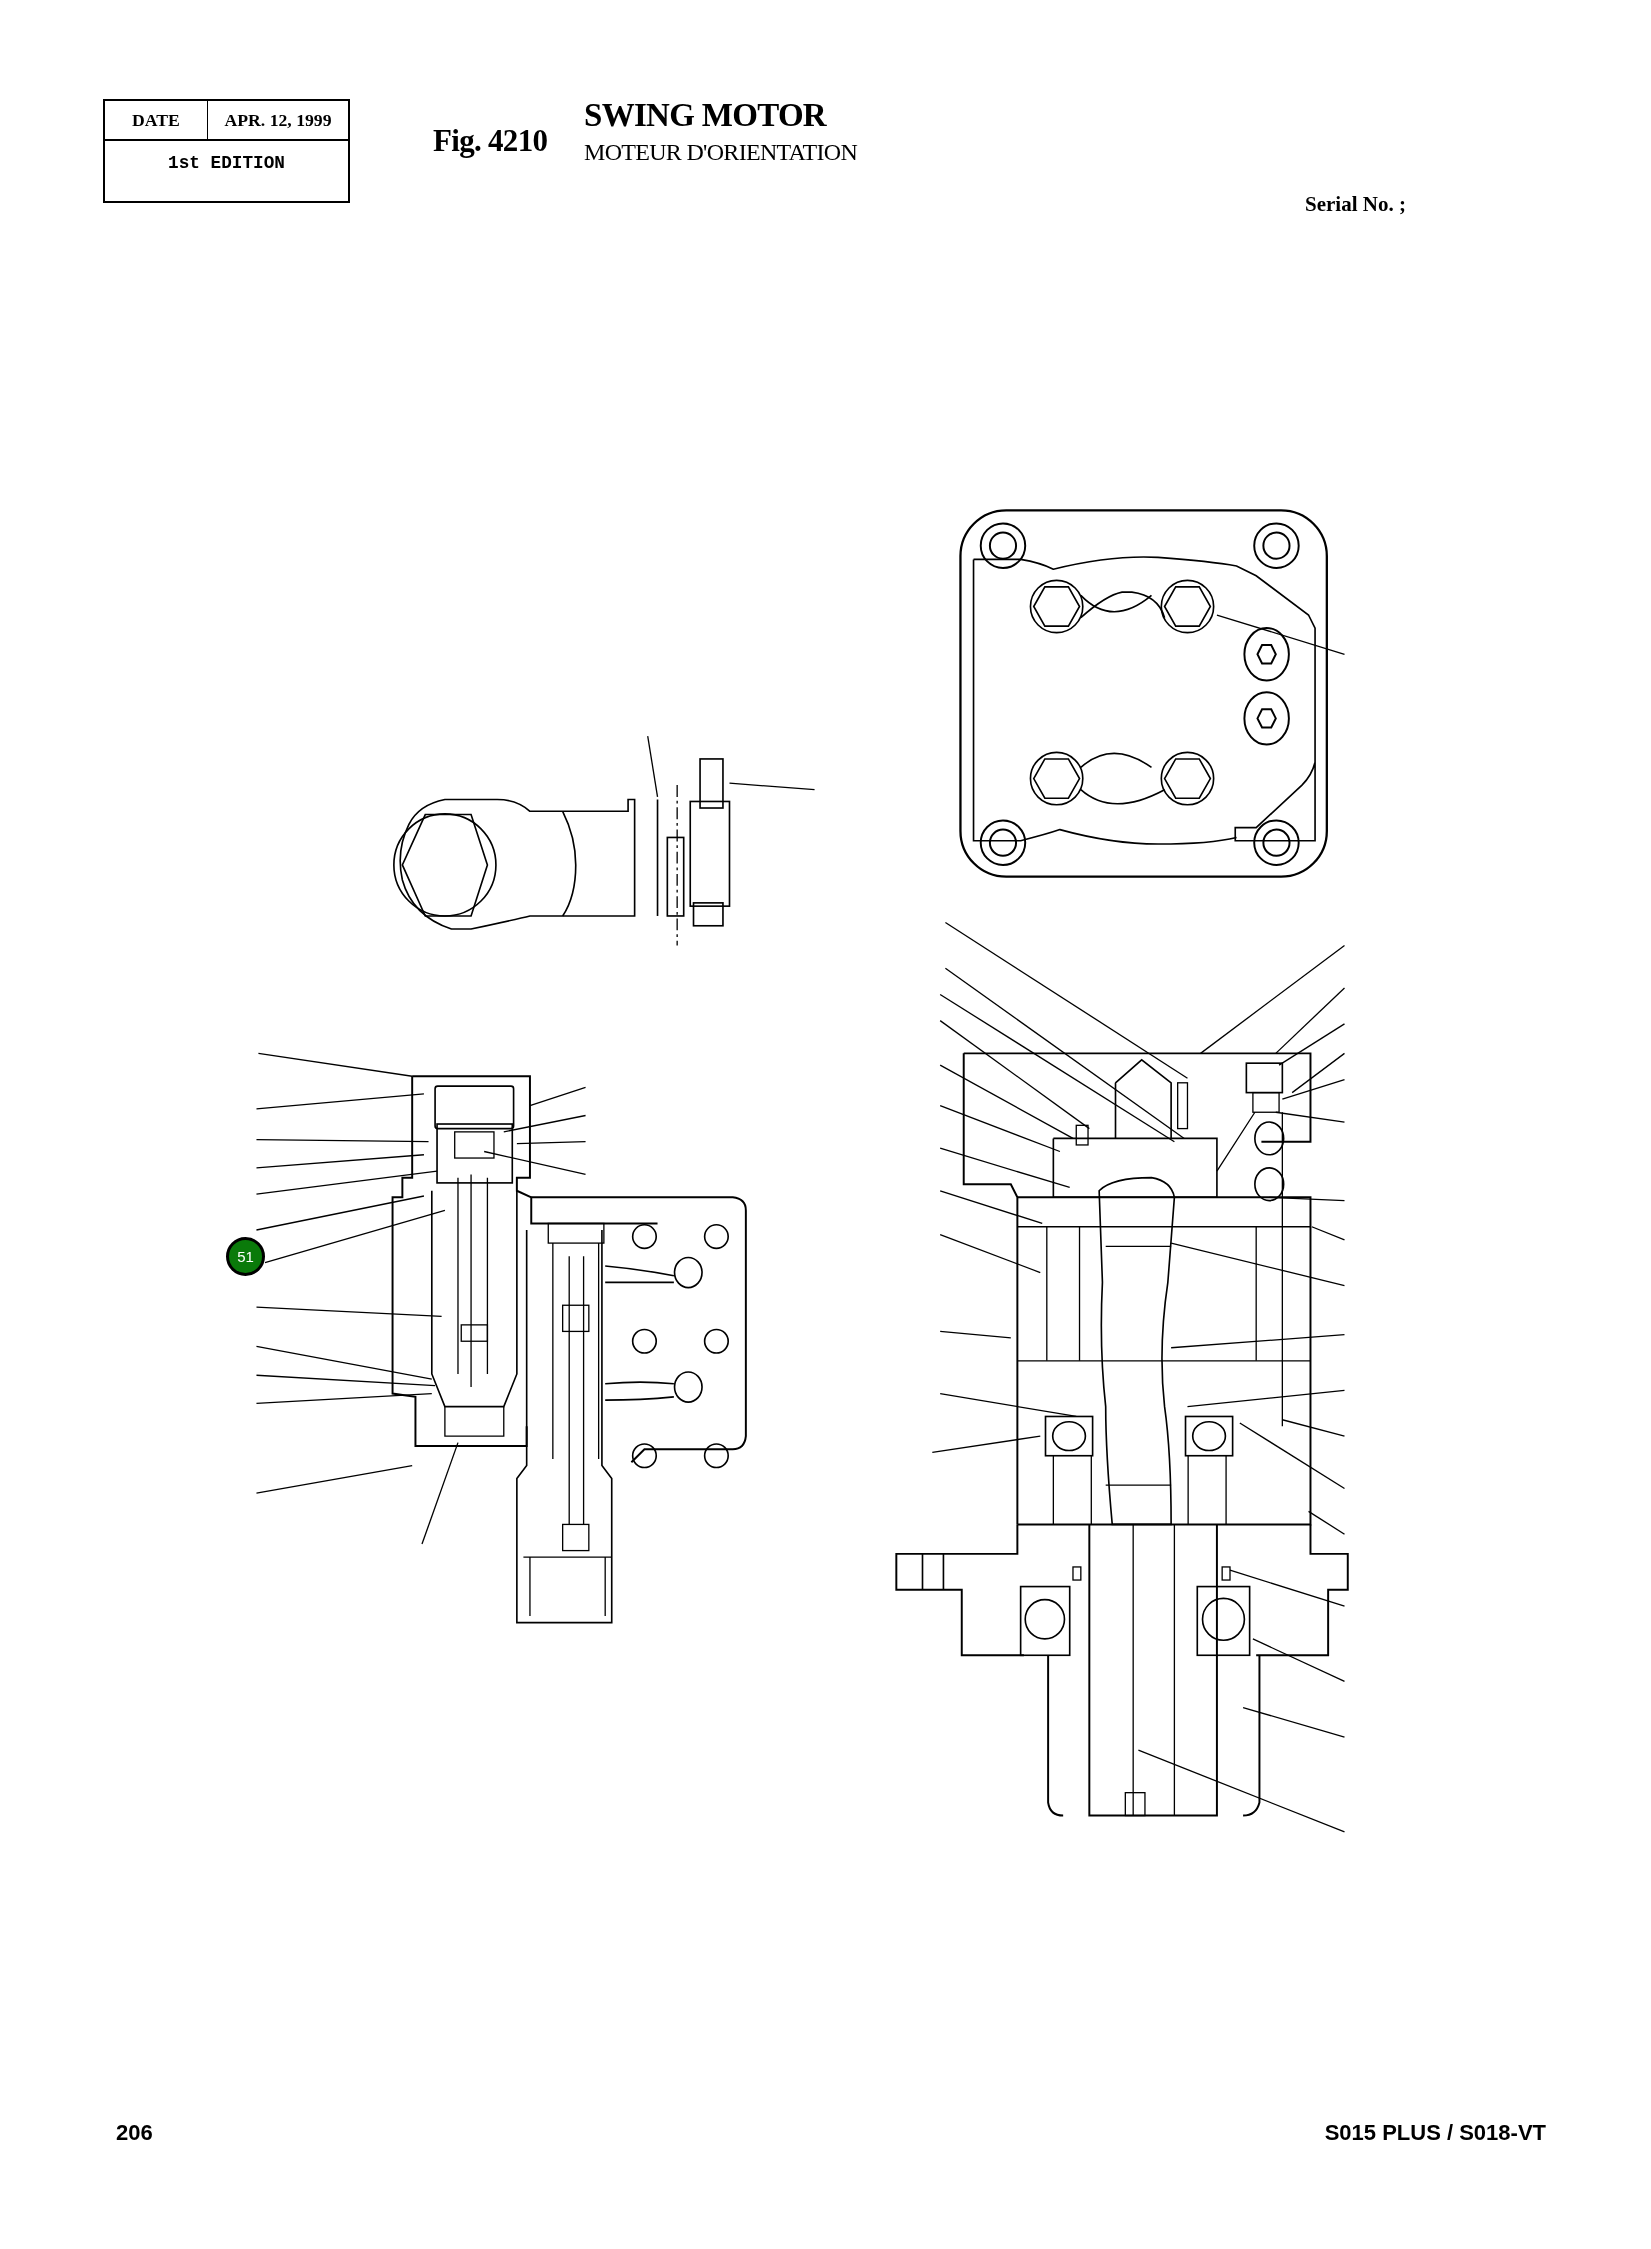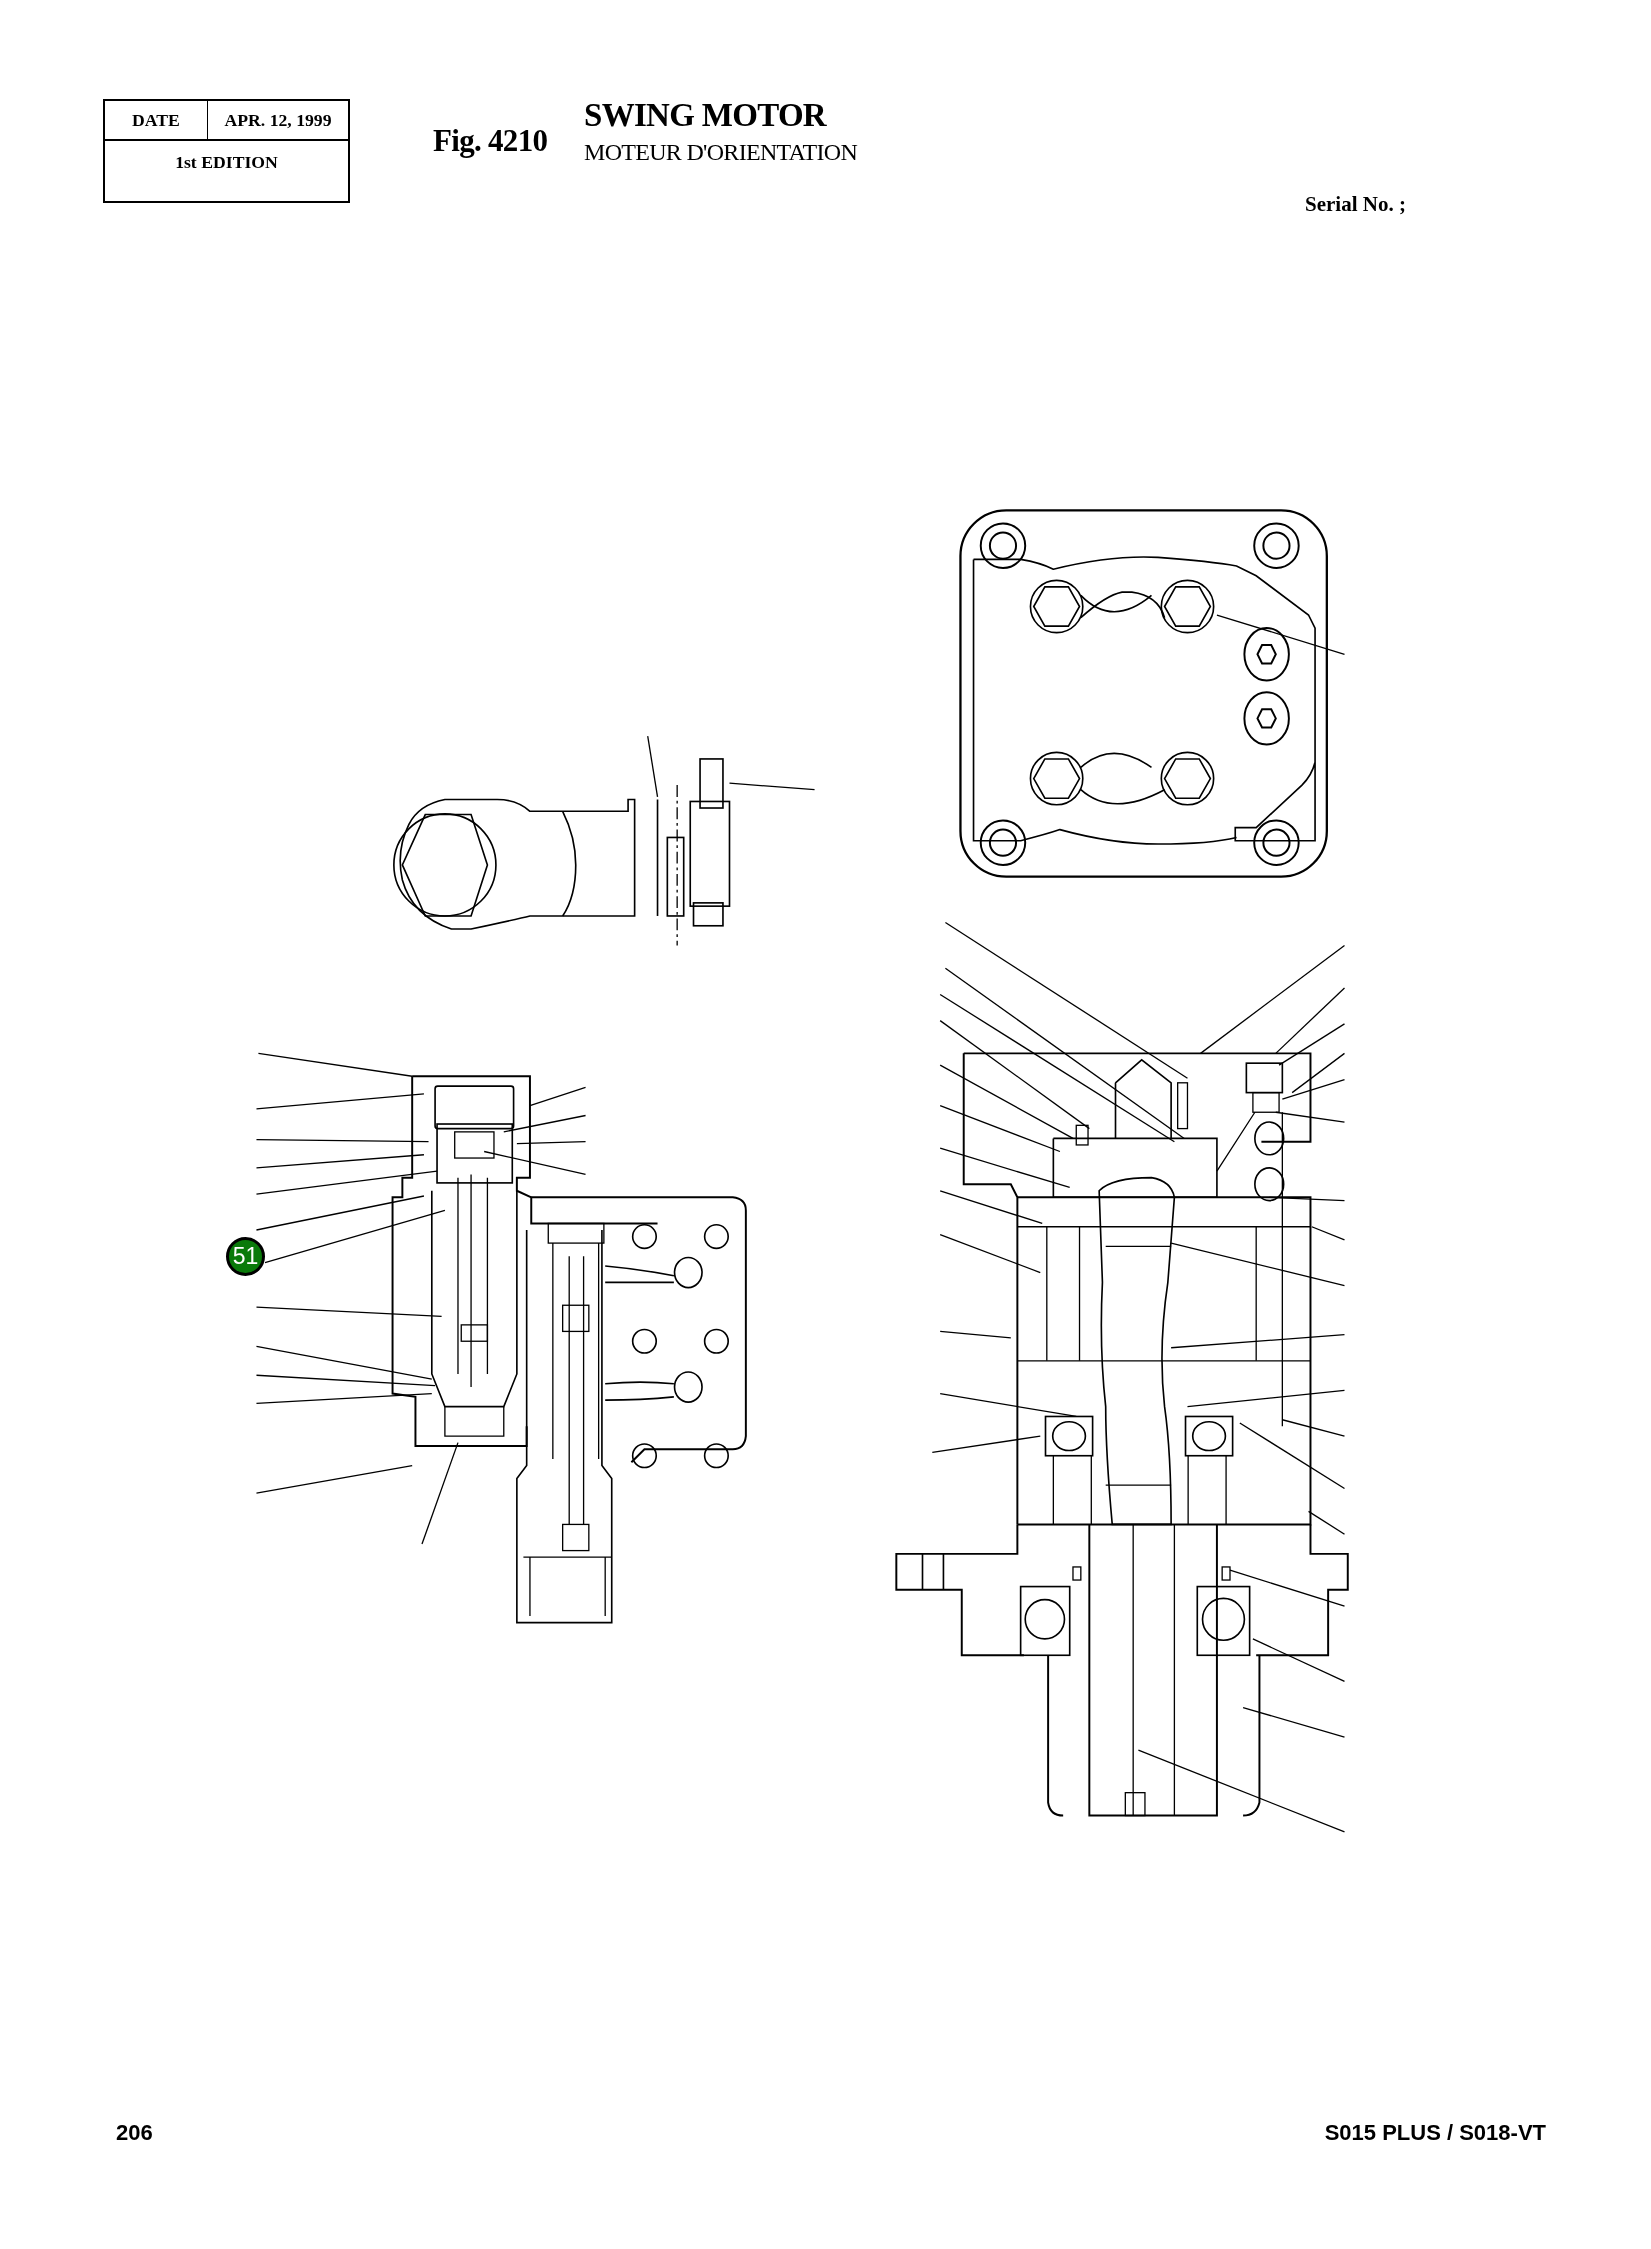--- a/index.html
+++ b/index.html
@@ -3,29 +3,29 @@
 <meta charset="utf-8">
 <style>
   html, body { margin:0; padding:0; background:#ffffff; }
   body { width:1652px; height:2250px; position:relative; overflow:hidden; font-family:"Liberation Serif", serif; color:#000; }
   .abs { position:absolute; }
   
   .datebox { left:103px; top:99px; width:247px; height:104px; border:2.6px solid #000; box-sizing:border-box; }
   .datebox .row1 { position:absolute; left:0; top:0; width:100%; height:38px; border-bottom:2px solid #000; display:flex; }
   .datebox .c1 { width:102px; border-right:1.3px solid #000; display:flex; align-items:center; justify-content:center; font-weight:bold; font-size:17.7px; }
   .datebox .c2 { flex:1; display:flex; align-items:center; justify-content:center; font-weight:bold; font-size:17.7px; }
-  .datebox .row2 { position:absolute; left:0; top:40px; width:100%; height:43px; display:flex; align-items:center; justify-content:center; font-weight:bold; font-size:17.7px; }
+  .datebox .row2 { position:absolute; left:0; top:40px; width:100%; height:43px; display:flex; align-items:center; justify-content:center; font-weight:bold; font-size:17.7px;font-family:Liberation Mono, monospace; }
   .fig { left:433px; top:123px; font-size:31px; font-weight:bold; letter-spacing:-0.7px; }
   .title1 { left:584px; top:97px; font-size:33px; font-weight:bold; letter-spacing:-0.7px; }
   .title2 { left:584px; top:139px; font-size:24px; font-weight:normal; letter-spacing:-0.7px; }
   .serial { left:1305px; top:192px; font-size:21px; font-weight:bold; }
   .pageno { left:116px; top:2120px; font-family:"Liberation Sans", sans-serif; font-weight:bold; font-size:22px; }
   .model { right:106px; top:2120px; font-family:"Liberation Sans", sans-serif; font-weight:bold; font-size:22px; }
   svg.drawing { position:absolute; left:0; top:0; }
-  .badge { left:226px; top:1237px; width:39px; height:39px; border-radius:50%; background:#0a7a0a; border:3.3px solid #000; box-sizing:border-box; display:flex; align-items:center; justify-content:center; color:#fff; font-family:"Liberation Sans", sans-serif; font-size:23px; cursor:pointer; }
+  .badge { left:226px; top:1237px; width:39px; height:39px; border-radius:50%; background:#0a7a0a; border:3.3px solid #000; box-sizing:border-box; display:flex; align-items:center; justify-content:center; color:#fff; font-family:"Liberation Sans", sans-serif; font-size:15px; cursor:pointer; }
 </style>
 </head>
 <body>
 
 <div class="abs datebox">
   <div class="row1">
     <div class="c1">DATE</div>
     <div class="c2">APR. 12, 1999</div>
   </div>
   <div class="row2">1st EDITION</div>

